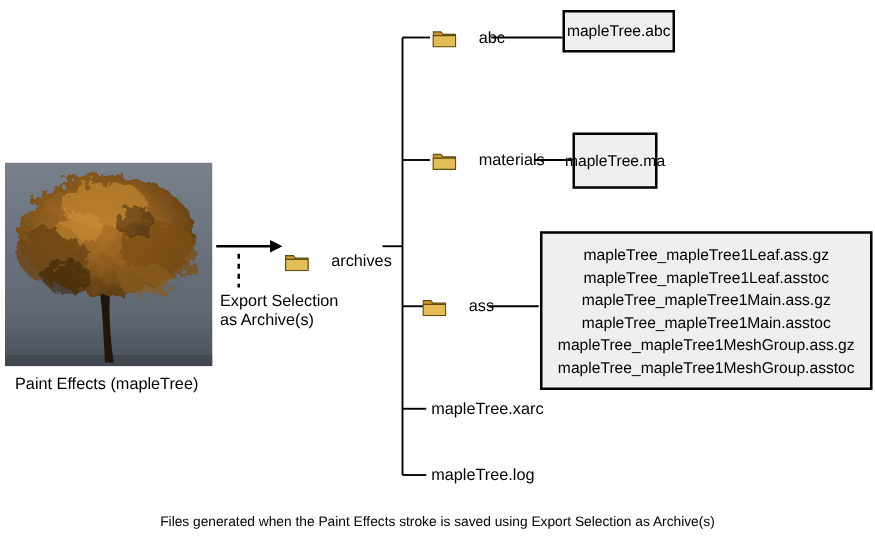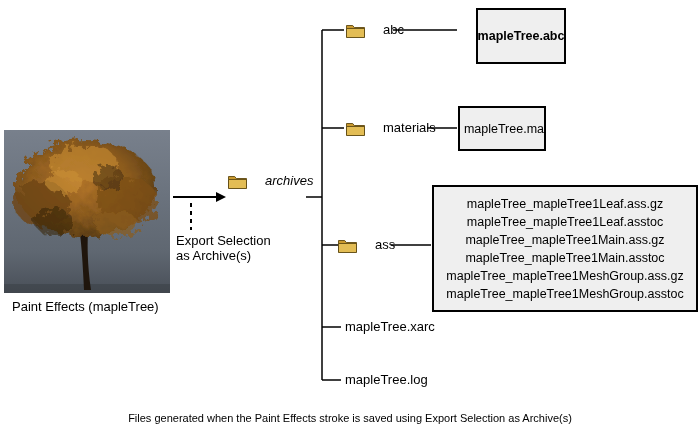--- a/index.html
+++ b/index.html
@@ -13,22 +13,22 @@
   .tree-image{position:absolute;left:4px;top:130px;width:166px;height:163px;}
   .image-caption{left:12px;top:299px;font-size:13px;}
   .arrow-label{left:176px;top:233px;font-size:13px;line-height:15px;}
   .folder{display:flex;align-items:center;gap:18px;}
   .file-box{
     position:absolute;border:2px solid #000;background:#efefef;
     display:flex;flex-direction:column;align-items:center;justify-content:center;
     box-sizing:border-box;
   }
   .file-box .file-line{font-size:12.5px;line-height:18px;white-space:nowrap;}
-  .box-abc{left:476px;top:8px;width:90px;height:56px;font-weight:bold;}
-  .box-materials{left:458px;top:106px;width:88px;height:45px;align-items:flex-end;}
+  .box-abc{left:450px;top:8px;width:90px;height:34px;}
+  .box-materials{left:458px;top:106px;width:68px;height:45px;}
   .box-ass{left:432px;top:185px;width:266px;height:127px;}
   .footer-caption{
     left:0;top:412px;width:700px;text-align:center;font-size:11px;
   }
   .ficon{display:inline-block;width:19px;height:15px;}
 </style>
 </head>
 <body>
 
 <div class="canvas">
@@ -89,21 +89,21 @@
     </svg>
   </div>
 
   <div class="abs label image-caption">Paint Effects (mapleTree)</div>
 
   <div class="abs arrow-label">
     <div>Export Selection</div>
     <div>as Archive(s)</div>
   </div>
 
-  <div class="abs folder" style="left:228px;top:173px;font-style:italic;">
+  <div class="abs folder" style="left:228px;top:201px;">
     <span class="ficon">
       <svg width="19" height="15" viewBox="0 0 19 15">
         <path d="M0.5 2.5 h6.2 l1.6 2 h10.2 v9.5 h-18 z" fill="#c9992f" stroke="#5f4a12" stroke-width="0.9"></path>
         <path d="M0.5 5.5 h18 v9 h-18 z" fill="#e3bd55" stroke="#5f4a12" stroke-width="0.9"></path>
       </svg>
     </span>
     <span class="label">archives</span>
   </div>
 
   <div class="abs folder" style="left:346px;top:22px;">

